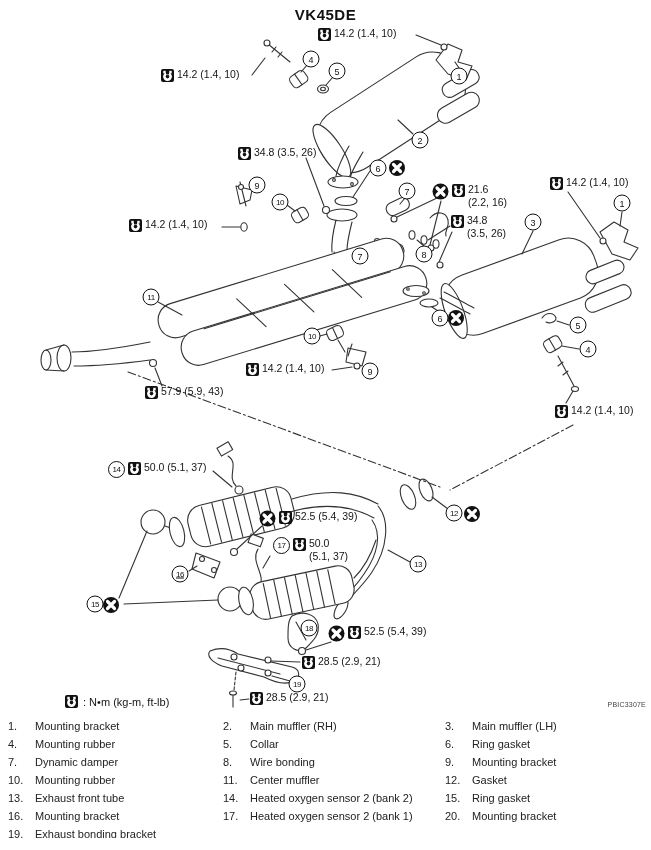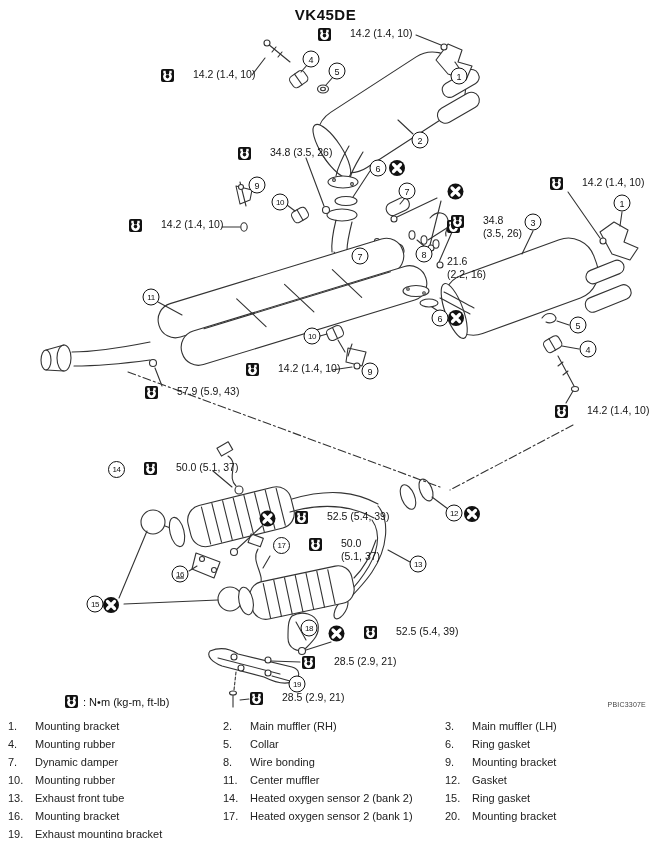--- a/index.html
+++ b/index.html
@@ -1,21 +1,21 @@
 <!DOCTYPE html>
 <html><head>
 <meta charset="utf-8">
 <style>
   html,body{margin:0;padding:0;background:#fff;}
   .page{position:relative;width:651px;height:838px;background:#fff;overflow:hidden;
         font-family:"Liberation Sans", sans-serif;color:#1a1a1a;}
   .title{position:absolute;top:6px;left:0;right:0;text-align:center;
          font-size:15px;font-weight:bold;letter-spacing:.5px;color:#111;}
   .artwrap{position:absolute;top:0;left:0;}
-  .spec{position:absolute;display:flex;align-items:flex-start;gap:19px;
+  .spec{position:absolute;display:flex;align-items:flex-start;gap:3px;
         font-size:10.5px;line-height:13px;white-space:nowrap;color:#151515;}
   .spec .txt{display:flex;flex-direction:column;}
   .callout{box-sizing:border-box;display:inline-flex;align-items:center;justify-content:center;
            width:17px;height:17px;border:1.4px solid #111;border-radius:50%;
            background:#fff;font-size:9px;color:#111;flex:0 0 auto;}
   .callout.two{font-size:8px;letter-spacing:-.5px;}
   .callout.abs{position:absolute;transform:translate(-50%,-50%);}
   .xmark{display:inline-flex;width:17px;height:17px;flex:0 0 auto;}
   .xmark.abs{position:absolute;transform:translate(-50%,-50%);}
   .wr{flex:0 0 auto;margin-top:0.5px;}
@@ -314,21 +314,21 @@
             <circle cx="6.5" cy="7.6" r="4.4" fill="#fff"></circle>
             <circle cx="6.5" cy="7.6" r="1.8" fill="#111"></circle>
             <rect x="5" y="1.2" width="3" height="4.2" fill="#111"></rect>
             <rect x="2.3" y="1.8" width="2.4" height="2.6" fill="#fff"></rect>
             <rect x="8.3" y="1.8" width="2.4" height="2.6" fill="#fff"></rect>
           </svg></span>
         <span class="txt">
           <span>34.8 (3.5, 26)</span>
         </span>
       </div>
-      <div class="spec" style="left: 447px; top: 183px; flex-direction: column;">
+      <div class="spec" style="left: 432px; top: 183px;">
         <span class="xmark">
           <svg width="17" height="17" viewBox="0 0 17 17">
             <circle cx="8.5" cy="8.5" r="8" fill="#111"></circle>
             <path d="M5 5 L12 12 M12 5 L5 12" stroke="#fff" stroke-width="3.2" stroke-linecap="round"></path>
           </svg>
         </span>
         <span><svg class="wr" width="13" height="13" viewBox="0 0 13 13">
             <rect width="13" height="13" rx="2" fill="#111"></rect>
             <circle cx="6.5" cy="7.6" r="4.4" fill="#fff"></circle>
             <circle cx="6.5" cy="7.6" r="1.8" fill="#111"></circle>
@@ -608,16 +608,16 @@
       <span>Heated oxygen sensor 2 (bank 2)</span>
       <span class="pn">15.</span>
       <span>Ring gasket</span>
       <span class="pn">16.</span>
       <span>Mounting bracket</span>
       <span class="pn">17.</span>
       <span>Heated oxygen sensor 2 (bank 1)</span>
       <span class="pn">20.</span>
       <span>Mounting bracket</span>
       <span class="pn">19.</span>
-      <span>Exhaust mounting bracket</span>
+      <span>Exhaust bonding bracket</span>
     </div>
 
 </div>
 
 </body></html>

